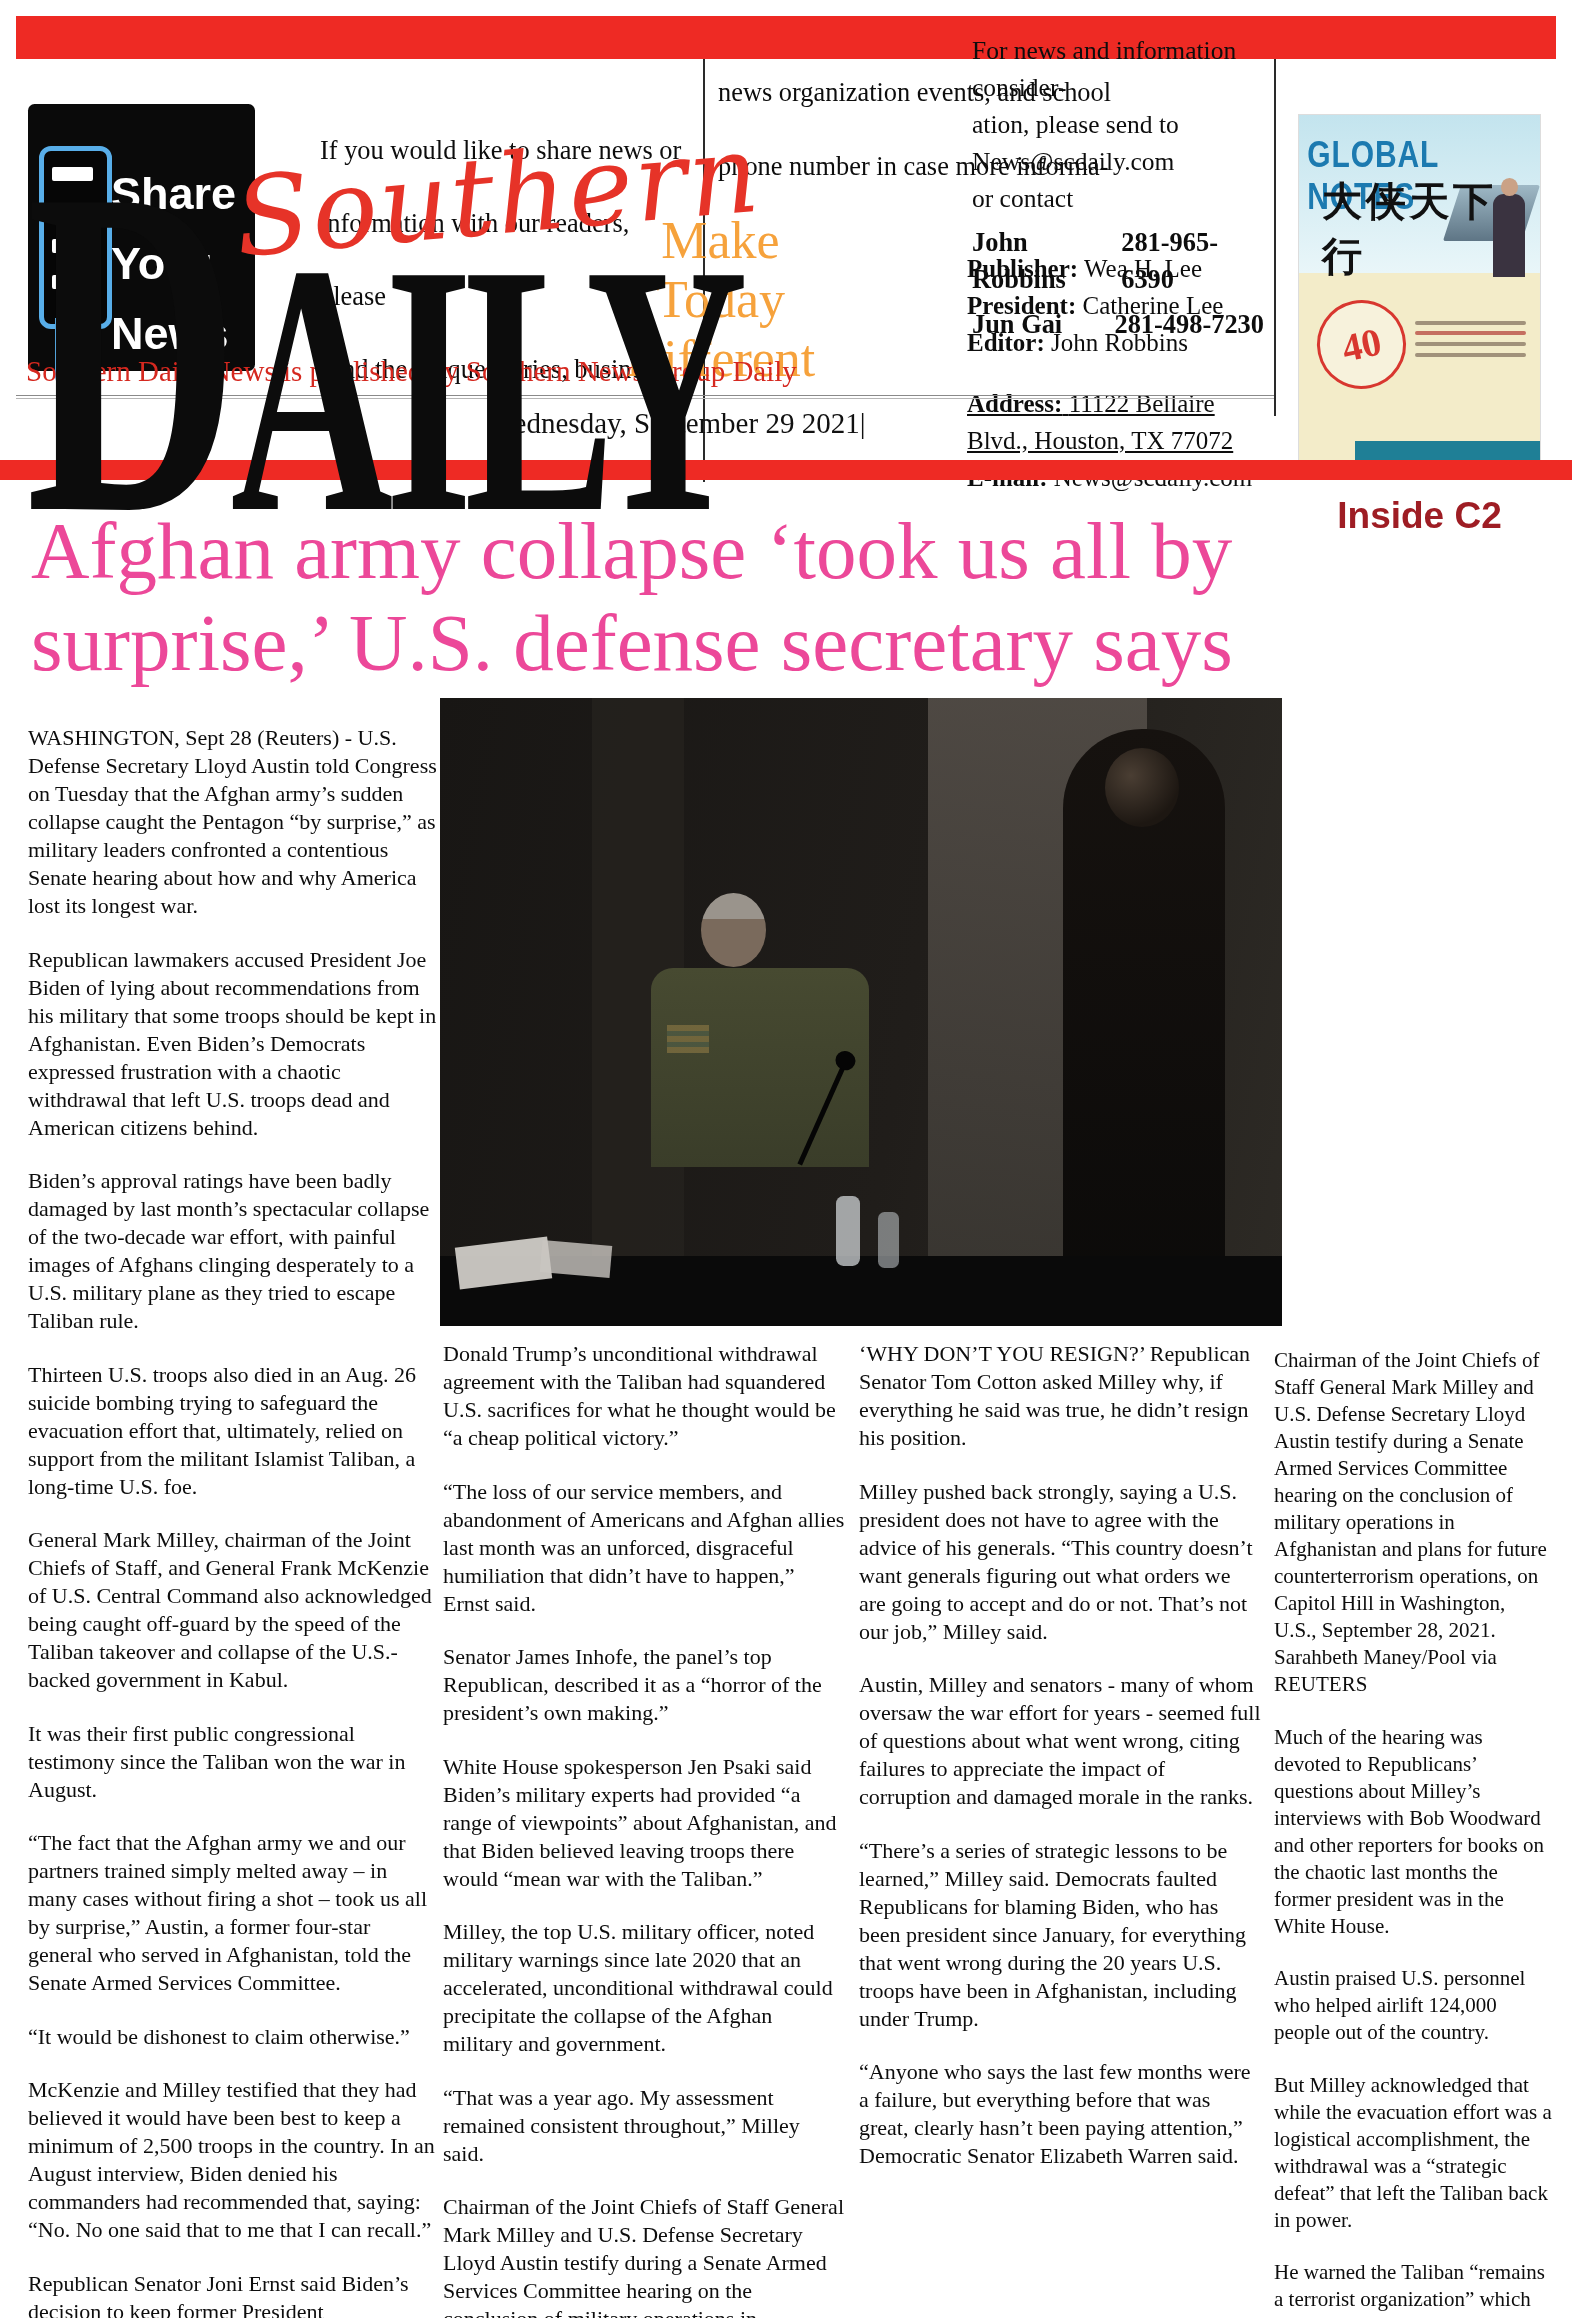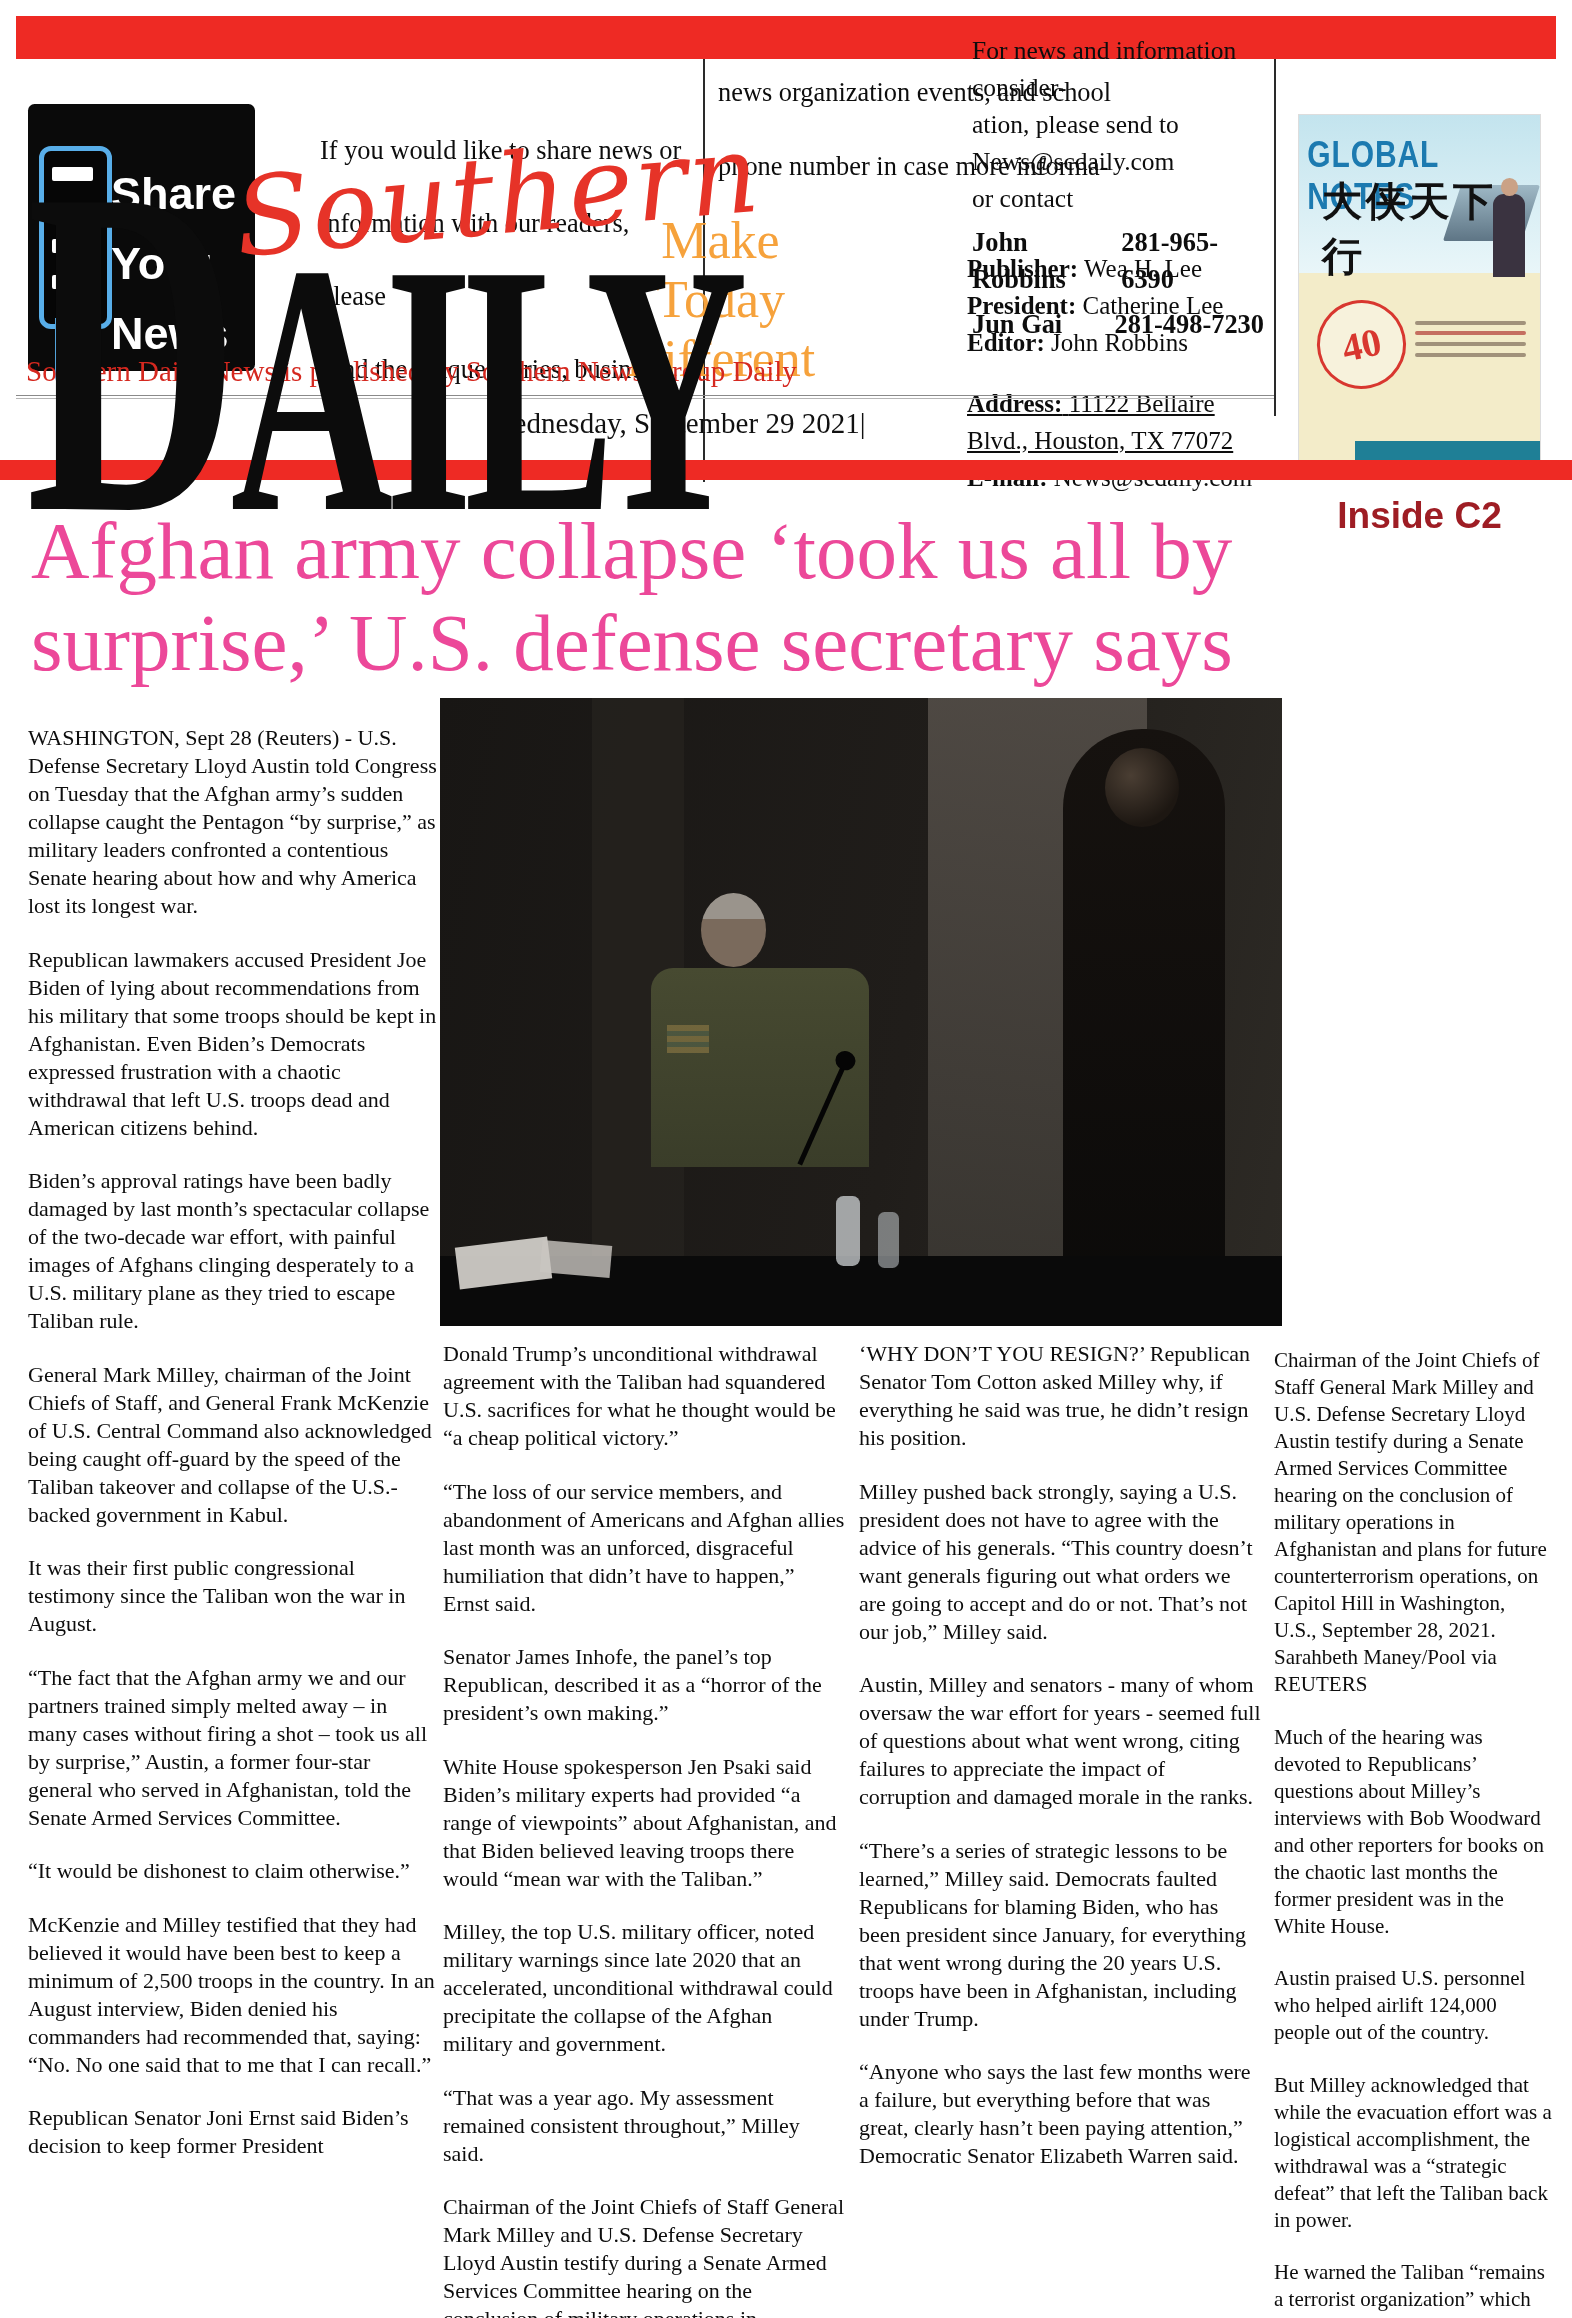--- a/index.html
+++ b/index.html
@@ -203,20 +203,21 @@
     <div class="ph-paper1"></div>
     <div class="ph-paper2"></div>
     <div class="ph-bottle"></div>
     <div class="ph-bottle2"></div>
   </div>
 
   <div class="abs col col1">
     <p>WASHINGTON, Sept 28 (Reuters) - U.S. Defense Secretary Lloyd Austin told Congress on Tuesday that the Afghan army’s sudden collapse caught the Pentagon “by surprise,” as military leaders confronted a contentious Senate hearing about how and why America lost its longest war.</p>
     <p>Republican lawmakers accused President Joe Biden of lying about recommendations from his military that some troops should be kept in Afghanistan. Even Biden’s Democrats expressed frustration with a chaotic withdrawal that left U.S. troops dead and American citizens behind.</p>
     <p>Biden’s approval ratings have been badly damaged by last month’s spectacular collapse of the two-decade war effort, with painful images of Afghans clinging desperately to a U.S. military plane as they tried to escape Taliban rule.</p>
+    <p>Thirteen U.S. troops also died in an Aug. 26 suicide bombing trying to safeguard the evacuation effort that, ultimately, relied on support from the militant Islamist Taliban, a long-time U.S. foe.</p>
     <p>General Mark Milley, chairman of the Joint Chiefs of Staff, and General Frank McKenzie of U.S. Central Command also acknowledged being caught off-guard by the speed of the Taliban takeover and collapse of the U.S.-backed government in Kabul.</p>
     <p>It was their first public congressional testimony since the Taliban won the war in August.</p>
     <p>“The fact that the Afghan army we and our partners trained simply melted away – in many cases without firing a shot – took us all by surprise,” Austin, a former four-star general who served in Afghanistan, told the Senate Armed Services Committee.</p>
     <p>“It would be dishonest to claim otherwise.”</p>
     <p>McKenzie and Milley testified that they had believed it would have been best to keep a minimum of 2,500 troops in the country. In an August interview, Biden denied his commanders had recommended that, saying: “No. No one said that to me that I can recall.”</p>
     <p>Republican Senator Joni Ernst said Biden’s decision to keep former President</p>
   </div>
   <div class="abs col col2">
     <p>Donald Trump’s unconditional withdrawal agreement with the Taliban had squandered U.S. sacrifices for what he thought would be “a cheap political victory.”</p>
     <p>“The loss of our service members, and abandonment of Americans and Afghan allies last month was an unforced, disgraceful humiliation that didn’t have to happen,” Ernst said.</p>

